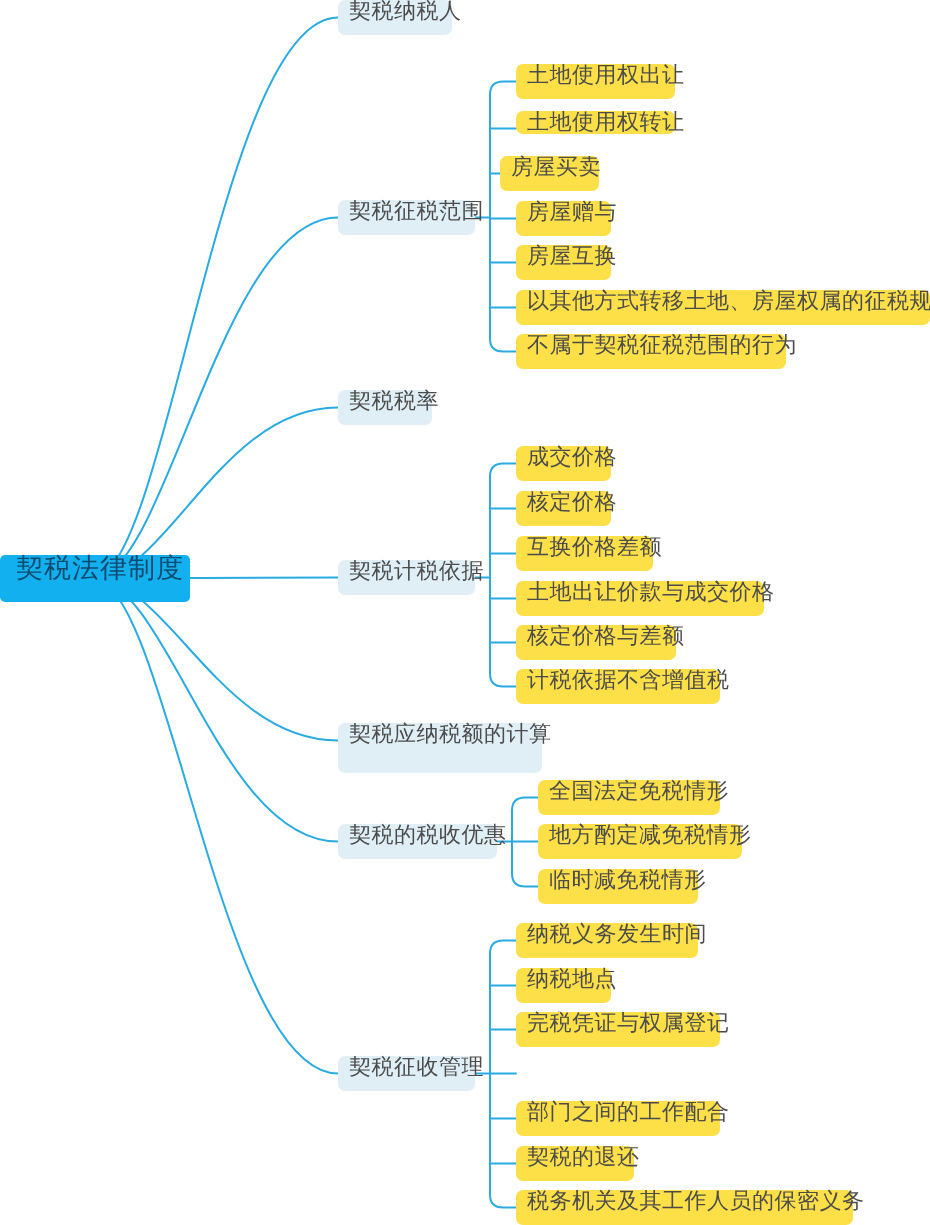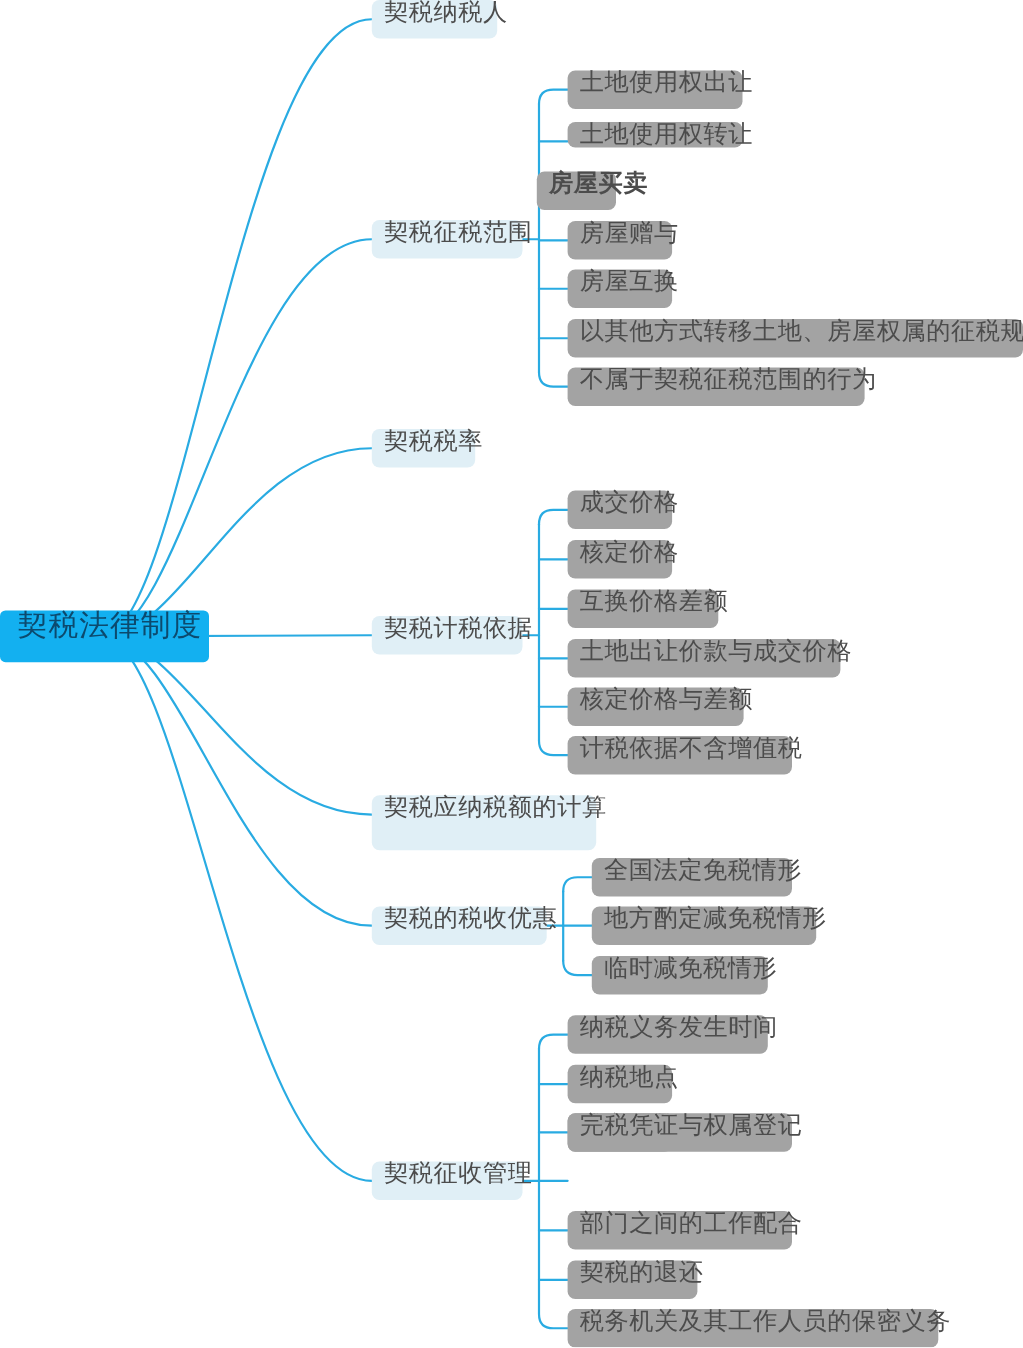--- a/index.html
+++ b/index.html
@@ -46,21 +46,21 @@
   }
   .node-branch {
     background: #e0eff6;
     color: #4c4c4c;
     font-size: 22px;
     padding: 0 11px;
     height: 35px;
     letter-spacing: 0.5px;
   }
   .node-leaf {
-    background: #a3a3a3;
+    background: #fde047;
     color: #4c4c4c;
     font-size: 22px;
     padding: 0 11px;
     height: 35px;
     letter-spacing: 0.5px;
   }
 </style>
 </head>
 <body>
 
@@ -114,21 +114,21 @@
       </div>
       <div class="node node-branch" style="left: 338px; top: 200px; width: 137px; height: 35px;">
         <span>契税征税范围</span>
       </div>
       <div class="node node-leaf" style="left: 516px; top: 64px; width: 159px; height: 35px;">
         <span>土地使用权出让</span>
       </div>
       <div class="node node-leaf" style="left: 516px; top: 111px; width: 159px; height: 23px;">
         <span>土地使用权转让</span>
       </div>
-      <div class="node node-leaf" style="left: 488px; top: 156px; width: 72px; height: 35px; font-weight: bold;">
+      <div class="node node-leaf" style="left: 500px; top: 156px; width: 99px; height: 35px;">
         <span>房屋买卖</span>
       </div>
       <div class="node node-leaf" style="left: 516px; top: 201px; width: 95px; height: 35px;">
         <span>房屋赠与</span>
       </div>
       <div class="node node-leaf" style="left: 516px; top: 245px; width: 95px; height: 35px;">
         <span>房屋互换</span>
       </div>
       <div class="node node-leaf" style="left: 516px; top: 290px; width: 414px; height: 35px;">
         <span>以其他方式转移土地、房屋权属的征税规定</span>

